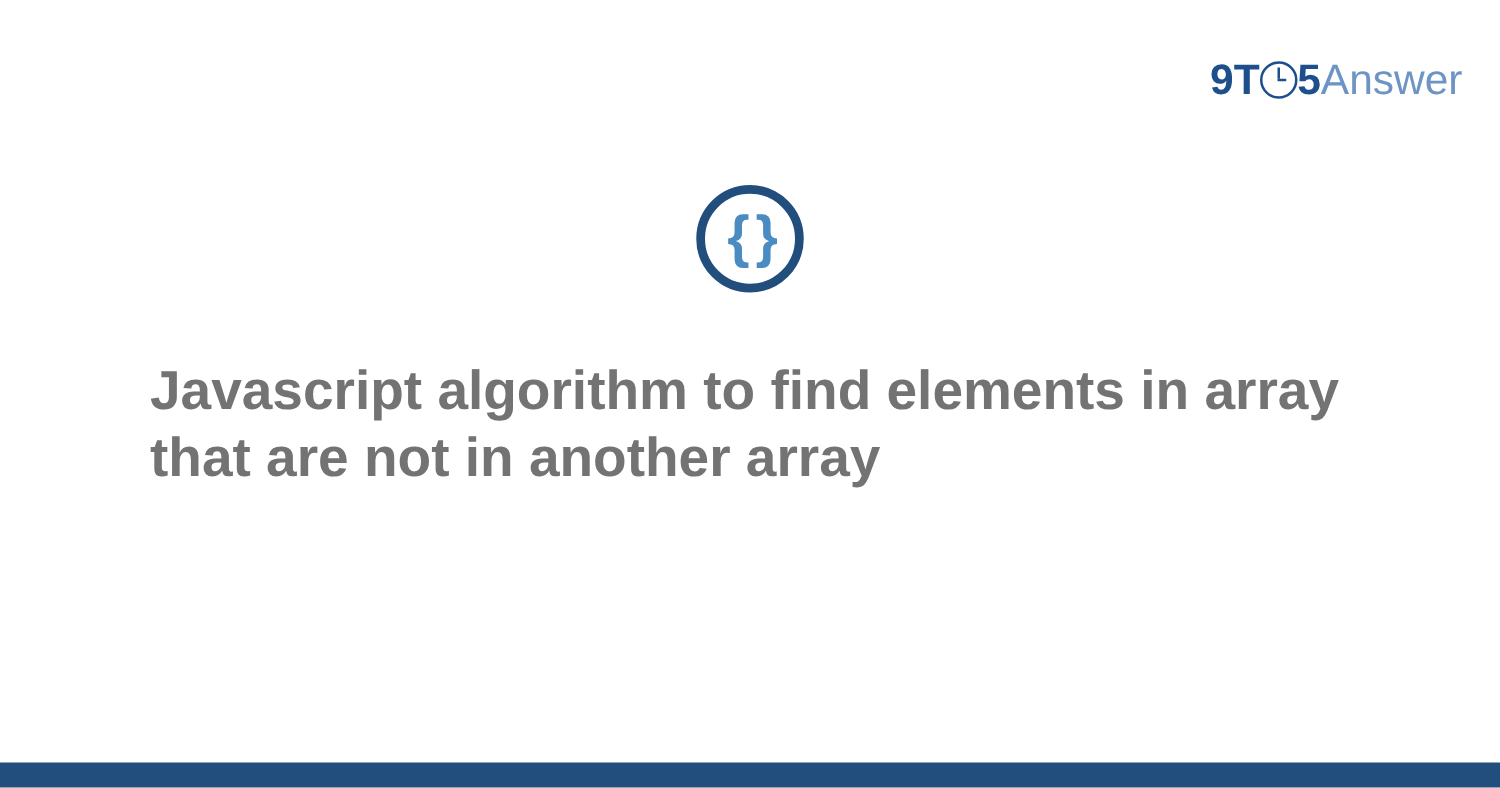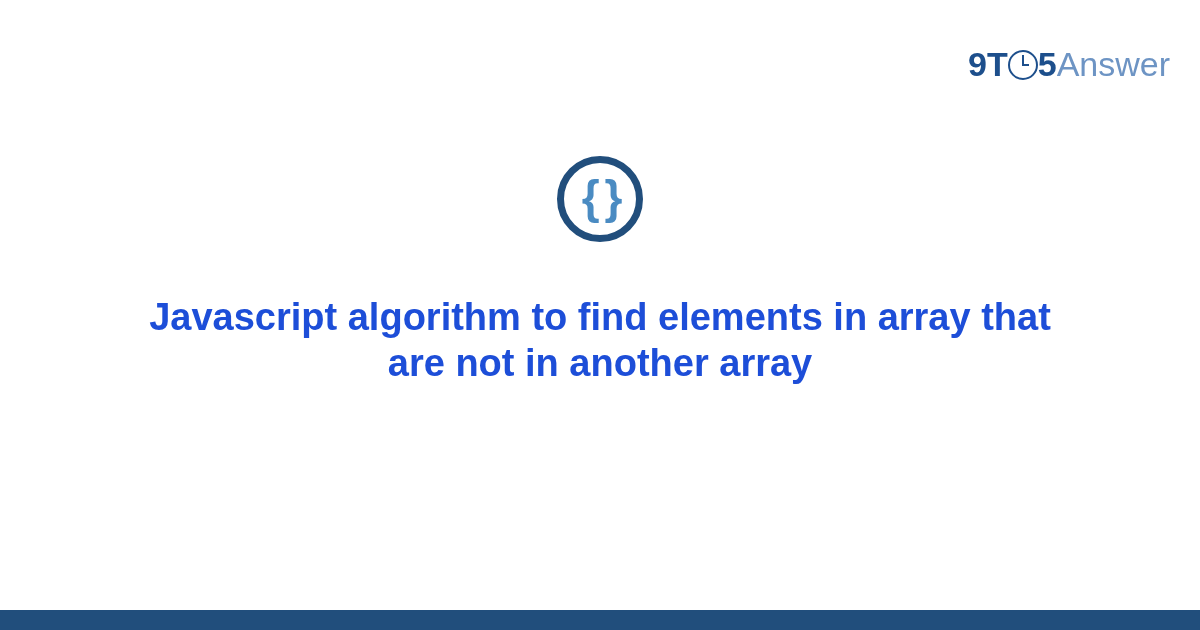--- a/index.html
+++ b/index.html
@@ -82,24 +82,24 @@
       font-family: "Segoe UI", Arial, sans-serif;
       font-size: 46px;
       font-weight: 700;
       color: #4a8bc2;
       letter-spacing: -4px;
       line-height: 1;
       position: relative;
       top: -2px;
     }
     .title {
-      font-size: 38px;
+      font-size: 44px;
       font-weight: 700;
-      color: #1d4ed8;
-      text-align: center;
+      color: #737373;
+      text-align: left;
       line-height: 1.22;
       max-width: 960px;
     }
     .footer-bar {
       position: absolute;
       bottom: 0;
       left: 0;
       right: 0;
       height: 20px;
       background: #214e7c;

